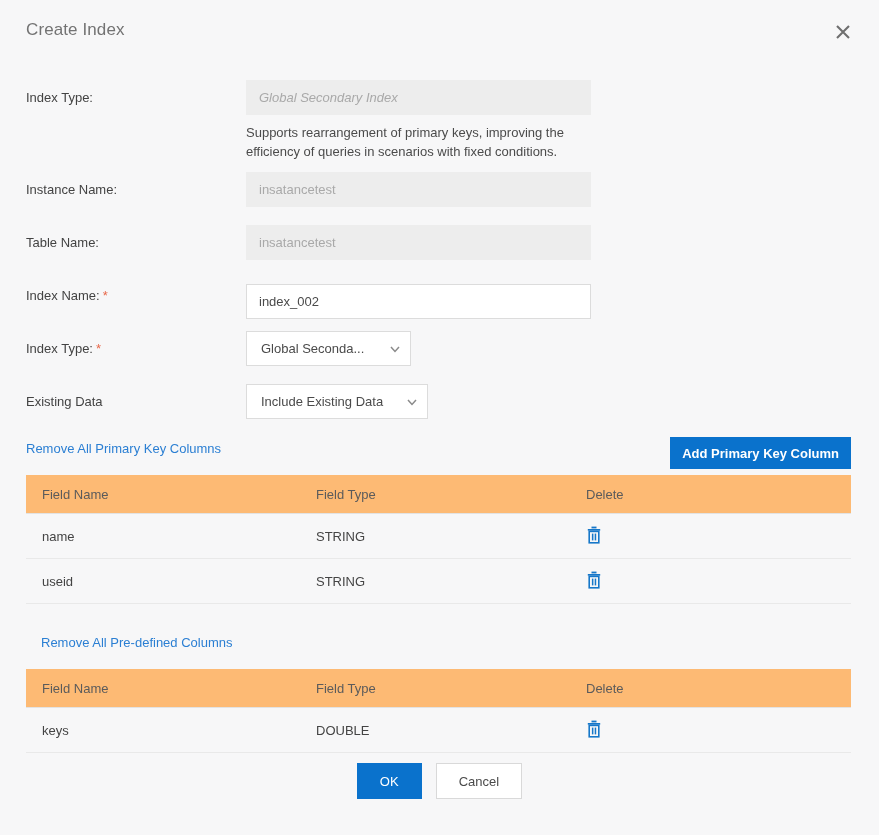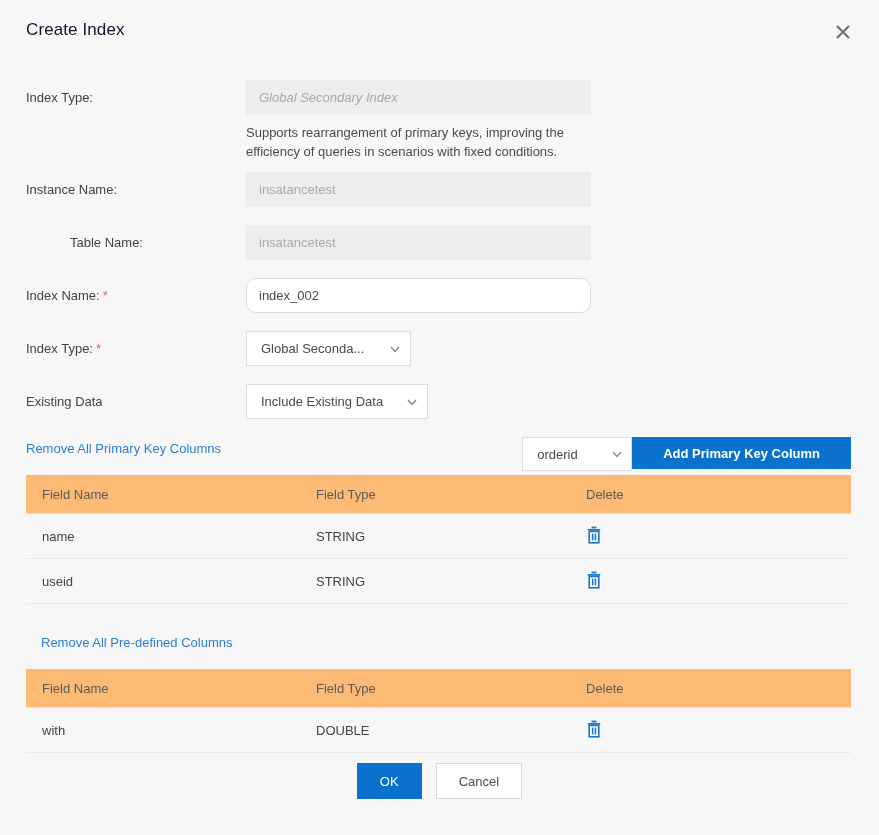--- a/index.html
+++ b/index.html
@@ -31,21 +31,21 @@
     position: absolute;
     left: 0; top: 0;
     width: 879px;
     height: 62px;
   }
   .dlg-title {
     position: absolute;
     left: 26px;
     top: 20px;
     font-size: 17px;
-    color: #0f172a;
+    color: #737373;
     letter-spacing: 0.1px;
   }
   .close-btn {
     position: absolute;
     right: 24px;
     top: 20px;
     width: 24px;
     height: 24px;
     cursor: pointer;
     display: flex;
@@ -169,21 +169,21 @@
     cursor: pointer;
   }
   .ctrl-select .sel-val { padding-left: 14px; flex: 1; white-space: nowrap; }
   .ctrl-select .chev {
     width: 28px; display: flex; align-items: center; justify-content: center;
     color: #8a8a8a;
   }
   .add-btn {
     box-sizing: border-box;
     height: 32px;
-    padding: 0 31px;
+    padding: 0 12px;
     background: #0a72cc;
     color: #ffffff;
     font-size: 13px;
     font-weight: bold;
     display: flex;
     align-items: center;
     justify-content: center;
     cursor: pointer;
     white-space: nowrap;
     border: none;
@@ -284,29 +284,29 @@
       <div class="field disabled" style="top:0;font-style:italic;">Global Secondary Index</div>
       <div class="helper" style="top:43px;">Supports rearrangement of primary keys, improving the efficiency of queries in scenarios with fixed conditions.</div>
     </div>
 
     <div class="row" style="top:110px;">
       <div class="lbl" style="top:9px;">Instance Name:</div>
       <div class="field disabled" style="top:0;">insatancetest</div>
     </div>
 
     <div class="row" style="top:163px;">
-      <div class="lbl" style="top:9px;margin-left:44px;">Table Name:</div>
+      <div class="lbl" style="top:9px;">Table Name:</div>
       <div class="field disabled" style="top:0;">insatancetest</div>
     </div>
 
     <div class="row" style="top:216px;">
       <div class="lbl" style="top:9px;">
         <span>Index Name:</span><span class="req">*</span>
       </div>
-      <div class="field text" style="top:0;border-radius:10px;">index_002</div>
+      <div class="field text" style="top:6px;">index_002</div>
     </div>
 
     <div class="row" style="top:269px;">
       <div class="lbl" style="top:9px;">
         <span>Index Type:</span><span class="req">*</span>
       </div>
       <div class="sel" style="left:246px; top:0; width:165px;">
         <span class="sel-val">Global Seconda...</span>
         <span class="chev">
           <svg width="14" height="14" viewBox="0 0 14 14">
@@ -326,28 +326,20 @@
             </svg>
         </span>
       </div>
     </div>
   </div>
 
   <div class="section" style="top:437px;">
     <div class="link" style="top:3px;">Remove All Primary Key Columns</div>
 
     <div class="ctrl-group" style="top:0;">
-      <div class="ctrl-select">
-        <span class="sel-val">orderid</span>
-        <span class="chev">
-          <svg width="14" height="14" viewBox="0 0 14 14">
-              <path d="M3 5 L7 9.4 L11 5" stroke="#8a8a8a" stroke-width="1.5" fill="none"></path>
-            </svg>
-        </span>
-      </div>
       <div class="add-btn">Add Primary Key Column</div>
     </div>
 
     <div class="tbl" style="top:38px;">
       <div class="tbl-head">
         <div class="c-name">Field Name</div>
         <div class="c-type">Field Type</div>
         <div class="c-del">Delete</div>
       </div>
 
@@ -392,21 +384,21 @@
     </div>
 
     <div class="tbl" style="top:38px;">
       <div class="tbl-head">
         <div class="c-name">Field Name</div>
         <div class="c-type">Field Type</div>
         <div class="c-del">Delete</div>
       </div>
 
       <div class="tbl-row">
-        <div class="c-name">with</div>
+        <div class="c-name">keys</div>
         <div class="c-type">DOUBLE</div>
         <div class="c-del">
           <span class="trash">
             <svg width="16" height="18" viewBox="0 0 16 18">
               <rect x="5.5" y="0.6" width="5" height="1.8" fill="#1677c9"></rect>
               <rect x="1.8" y="3" width="12.4" height="1.7" fill="#1677c9"></rect>
               <rect x="3.2" y="5.4" width="9.6" height="11.4" fill="none" stroke="#1677c9" stroke-width="1.6"></rect>
               <rect x="5.9" y="7.6" width="1.5" height="6.8" fill="#1677c9"></rect>
               <rect x="8.7" y="7.6" width="1.5" height="6.8" fill="#1677c9"></rect>
             </svg>

